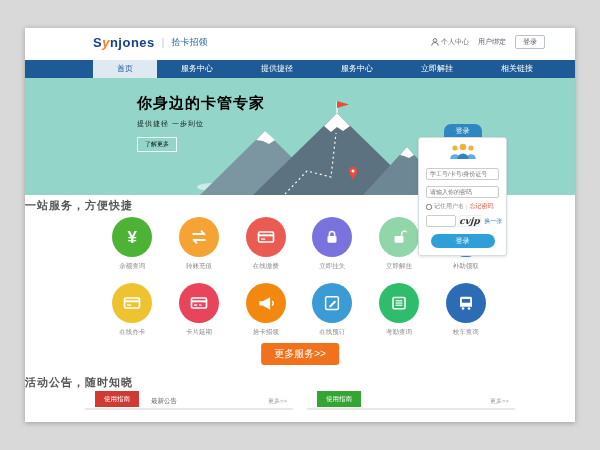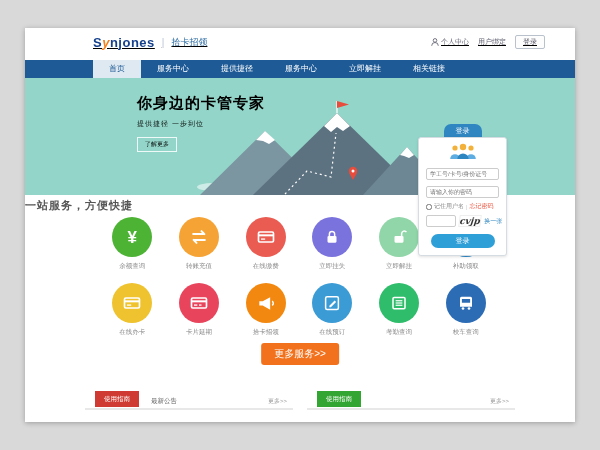--- a/index.html
+++ b/index.html
@@ -1,32 +1,32 @@
 <!DOCTYPE html>
 <html><head>
 <meta charset="utf-8">
 <style>
   * { margin:0; padding:0; box-sizing:border-box; }
   html,body { width:600px; height:450px; }
   body { background:#d9d9d9; font-family:"Liberation Sans", sans-serif; position:relative; overflow:hidden; }
   .page { position:absolute; left:25px; top:28px; width:550px; height:394px; background:#fff; box-shadow:0 1px 5px rgba(0,0,0,.28); }
 
   
-  .hdr { height:32px; display:flex; align-items:center; padding:0 30px 4px 68px; background:#fff;text-decoration:underline; }
+  .hdr { height:32px; display:flex; align-items:center; padding:0 30px 4px 68px; background:#fff; }
   .logo { font-size:13px; font-weight:800; color:#16418c; letter-spacing:.5px; }
   .logo .y { color:#f58220; font-style:italic; }
   .logo-div { color:#b9c6d6; font-size:10px; margin:0 7px; font-weight:400; }
   .product { color:#2e6da4; font-size:9px; }
   .hdr-right { margin-left:auto; display:flex; align-items:center; gap:9px; font-size:7px; color:#667; }
   .hdr-link { cursor:pointer; display:flex; align-items:center; gap:2px; }
   .hdr-btn { border:1px solid #b9c2cc; border-radius:2px; padding:1px 7px; color:#556; cursor:pointer; background:#fdfdfd; }
 
   
   .nav { height:18px; background:#1d5a96; display:flex; padding-left:68px; }
-  .nav-item { font-size:8px; color:#fff; line-height:18px; padding:0 16px; cursor:pointer; }
+  .nav-item { font-size:8px; color:#fff; line-height:18px; padding:0 24px; cursor:pointer; }
   .nav-item.active { background:#dfe9f1; color:#1d5a96; }
 
   
   .hero { position:relative; height:117px; background:#93d6c9; overflow:visible; }
   .hero-text { position:absolute; left:112px; top:16px; color:#000000; z-index:2; }
   .hero-title { font-size:15px; font-weight:700; letter-spacing:1px; }
   .hero-sub { font-size:7px; margin-top:6px; opacity:.92; letter-spacing:1px; }
   .hero-cta { display:inline-block; margin-top:8px; font-size:6px; border:1px solid rgba(255,255,255,.85); padding:2px 7px; cursor:pointer; }
   .mountains { position:absolute; left:160px; bottom:0; z-index:1; }
 
@@ -262,20 +262,21 @@
             <circle cx="8" cy="19.3" r="1.8" fill="#fff"></circle>
             <circle cx="16" cy="19.3" r="1.8" fill="#fff"></circle>
           </svg>
       </div>
       <div class="svc-label">校车查询</div>
     </div>
   </div>
 
   <button class="more-btn">更多服务&gt;&gt;</button>
 
+  <div class="sec-title t2">活动公告，随时知晓</div>
   <div class="ann-bars">
     <div class="ann-panel">
       <span class="ribbon red">使用指南</span>
       <span class="ann-tab">最新公告</span>
       <span class="ann-more">更多&gt;&gt;</span>
     </div>
     <div class="ann-panel">
       <span class="ribbon green">使用指南</span>
       <span class="ann-more">更多&gt;&gt;</span>
     </div>

